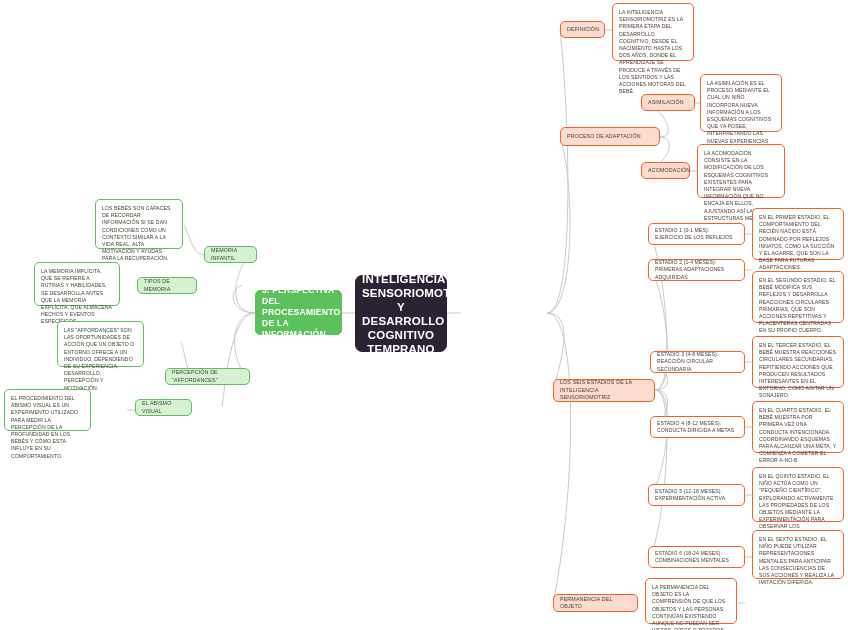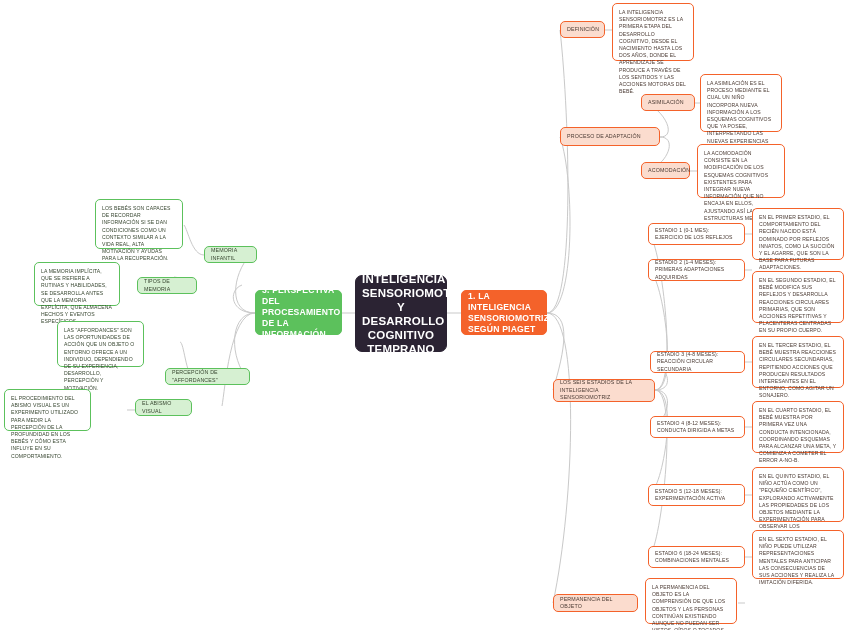--- a/index.html
+++ b/index.html
@@ -144,23 +144,20 @@
       <path d="M197,285 C188,285 180,277 174,277"></path>
       <path d="M193,376 C186,376 184,342 180,342"></path>
       <path d="M192,406 C186,406 180,410 127,410"></path>
     </g>
   </svg>
 
   <div class="node center" style="left:355px;top:275px;width:92px;height:77px;">
     <span class="txt">INTELIGENCIA SENSORIOMOTRIZ Y DESARROLLO COGNITIVO TEMPRANO</span>
   </div>
 
-  <div class="node b1-main" style="left:461px;top:290px;width:86px;height:45px;">
-    <span class="txt">1. LA INTELIGENCIA SENSORIOMOTRIZ SEGÚN PIAGET</span>
-  </div>
 
   <div class="node o-node" style="left:560px;top:21px;width:45px;height:17px;">
     <span class="txt">DEFINICIÓN</span>
   </div>
   <div class="node o-leaf" style="left:612px;top:3px;width:82px;height:58px;">
     <span class="txt">LA INTELIGENCIA SENSORIOMOTRIZ ES LA PRIMERA ETAPA DEL DESARROLLO COGNITIVO, DESDE EL NACIMIENTO HASTA LOS DOS AÑOS, DONDE EL APRENDIZAJE SE PRODUCE A TRAVÉS DE LOS SENTIDOS Y LAS ACCIONES MOTORAS DEL BEBÉ.</span>
   </div>
 
   <div class="node o-node" style="left:560px;top:127px;width:100px;height:19px;">
     <span class="txt">PROCESO DE ADAPTACIÓN</span>

